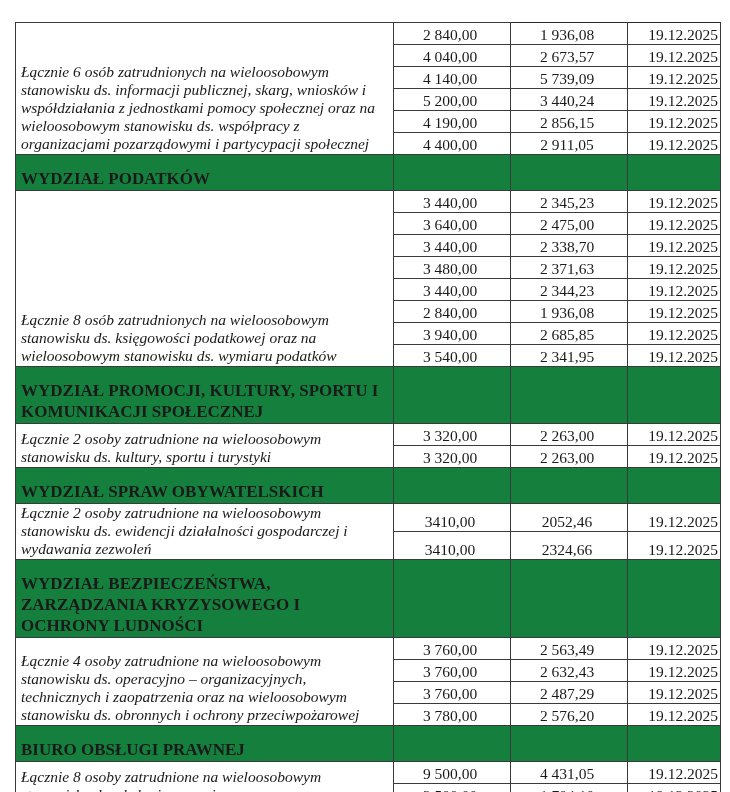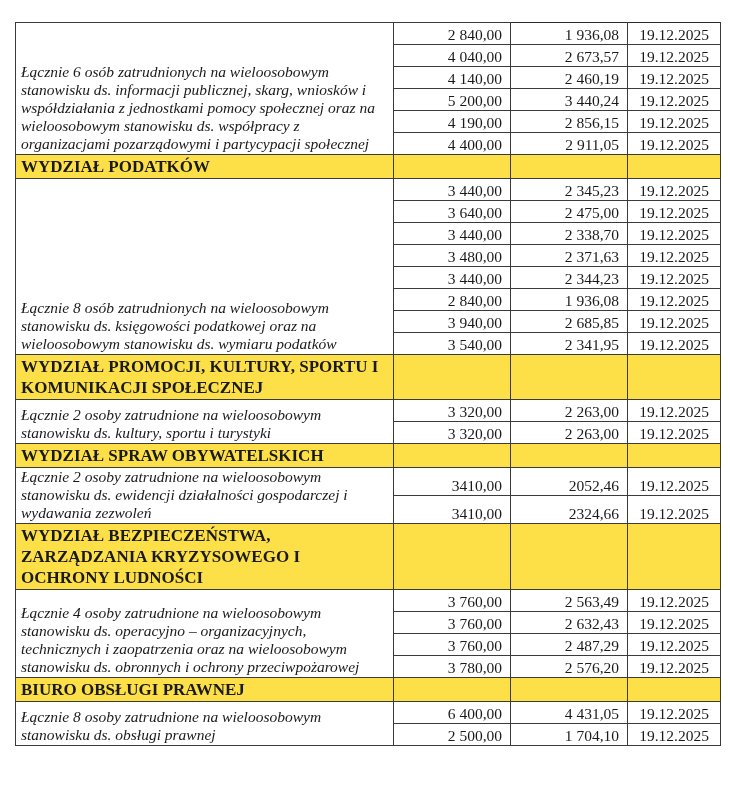--- a/index.html
+++ b/index.html
@@ -2,24 +2,24 @@
 <html><head>
 <meta charset="utf-8">
 <style>
   html, body { margin: 0; padding: 0; background: #ffffff; }
   body { width: 730px; height: 792px; position: relative; overflow: hidden;
          font-family: "Liberation Serif", "DejaVu Serif", serif; color: #1a1a1a; }
   .doc { position: absolute; left: 15px; top: 22px; width: 705px; }
   table { border-collapse: collapse; width: 705px; table-layout: fixed; }
   col.c1 { width: 378px; } col.c2 { width: 117px; } col.c3 { width: 117px; } col.c4 { width: 93px; }
   td { border: 1px solid #3a3a3a; padding: 0 4px; font-size: 15.5px; line-height: 18px; vertical-align: bottom; }
-  td.num { text-align: right; padding-right: 8px; height: 21px; }
-  td.date { text-align: center; padding: 0 2px; }
+  td.num { text-align: center; padding-right: 8px; height: 21px; }
+  td.date { text-align: right; padding: 0 2px; }
   td.desc { vertical-align: bottom; padding: 0 4px 1px 5px; font-style: italic; }
-  tr.hdr td { background: #fde047; font-weight: bold; font-size: 17px; line-height: 21px; text-transform: none; padding-top: 1px; padding-bottom: 1px; }
+  tr.hdr td { background: #15803d; font-weight: bold; font-size: 17px; line-height: 21px; text-transform: none; padding-top: 13px; padding-bottom: 1px; }
   tr.hdr td.title { padding-left: 5px; }
   table { border: 1.5px solid #2a2a2a; }
   .first-top td.open { border-top: none; }
 </style>
 </head>
 <body>
 
 <div class="doc">
   <table>
     <colgroup>
@@ -35,21 +35,21 @@
           <td class="num open">1 936,08</td>
           <td class="date open">19.12.2025</td>
         </tr>
         <tr>
           <td class="num">4 040,00</td>
           <td class="num">2 673,57</td>
           <td class="date">19.12.2025</td>
         </tr>
         <tr>
           <td class="num">4 140,00</td>
-          <td class="num">2 460,19</td>
+          <td class="num">5 739,09</td>
           <td class="date">19.12.2025</td>
         </tr>
         <tr>
           <td class="num">5 200,00</td>
           <td class="num">3 440,24</td>
           <td class="date">19.12.2025</td>
         </tr>
         <tr>
           <td class="num">4 190,00</td>
           <td class="num">2 856,15</td>
@@ -169,21 +169,21 @@
           <td class="date">19.12.2025</td>
         </tr>
         <tr class="hdr">
           <td class="title">BIURO OBSŁUGI PRAWNEJ</td>
           <td></td>
           <td></td>
           <td></td>
         </tr>
         <tr>
           <td class="desc" rowspan="2">Łącznie 8 osoby zatrudnione na wieloosobowym stanowisku ds. obsługi prawnej</td>
-          <td class="num">6 400,00</td>
+          <td class="num">9 500,00</td>
           <td class="num">4 431,05</td>
           <td class="date">19.12.2025</td>
         </tr>
         <tr>
           <td class="num">2 500,00</td>
           <td class="num">1 704,10</td>
           <td class="date">19.12.2025</td>
         </tr>
       </tbody>
   </table>

